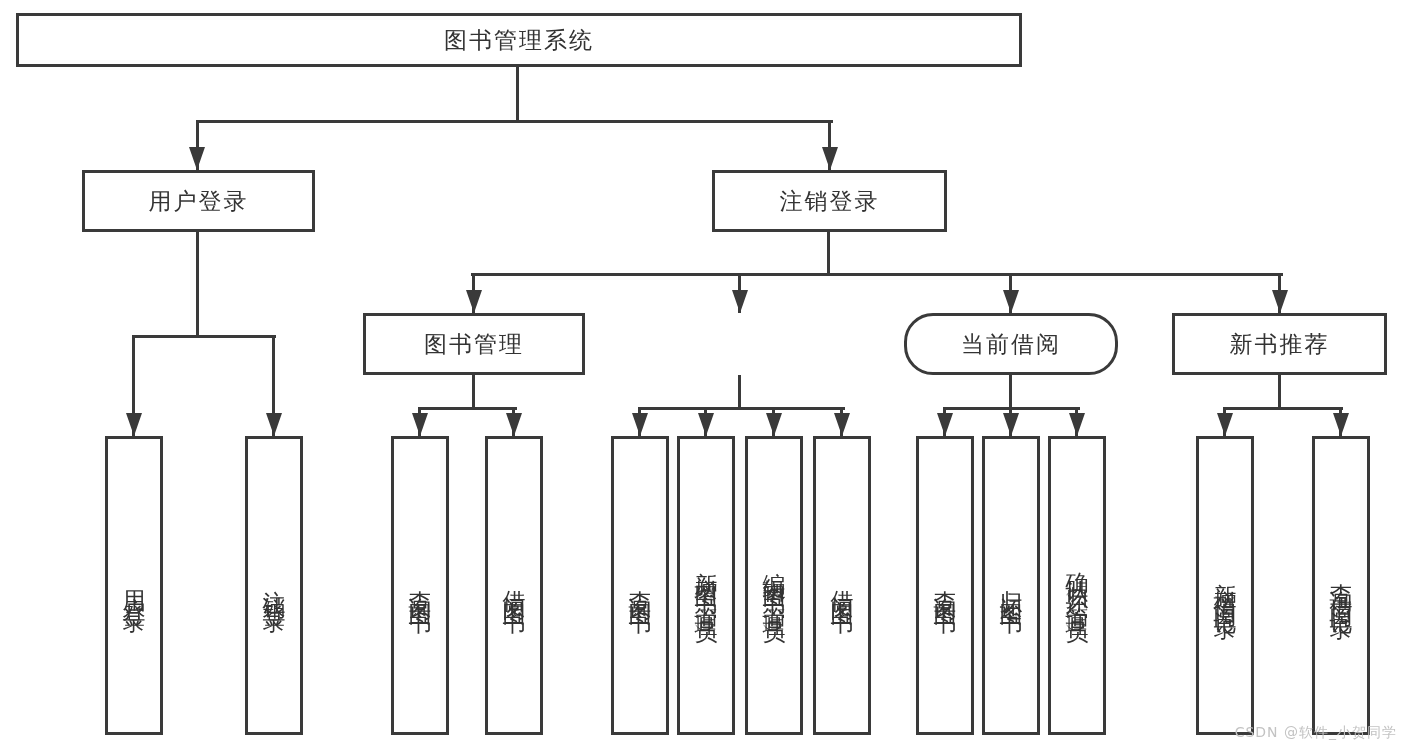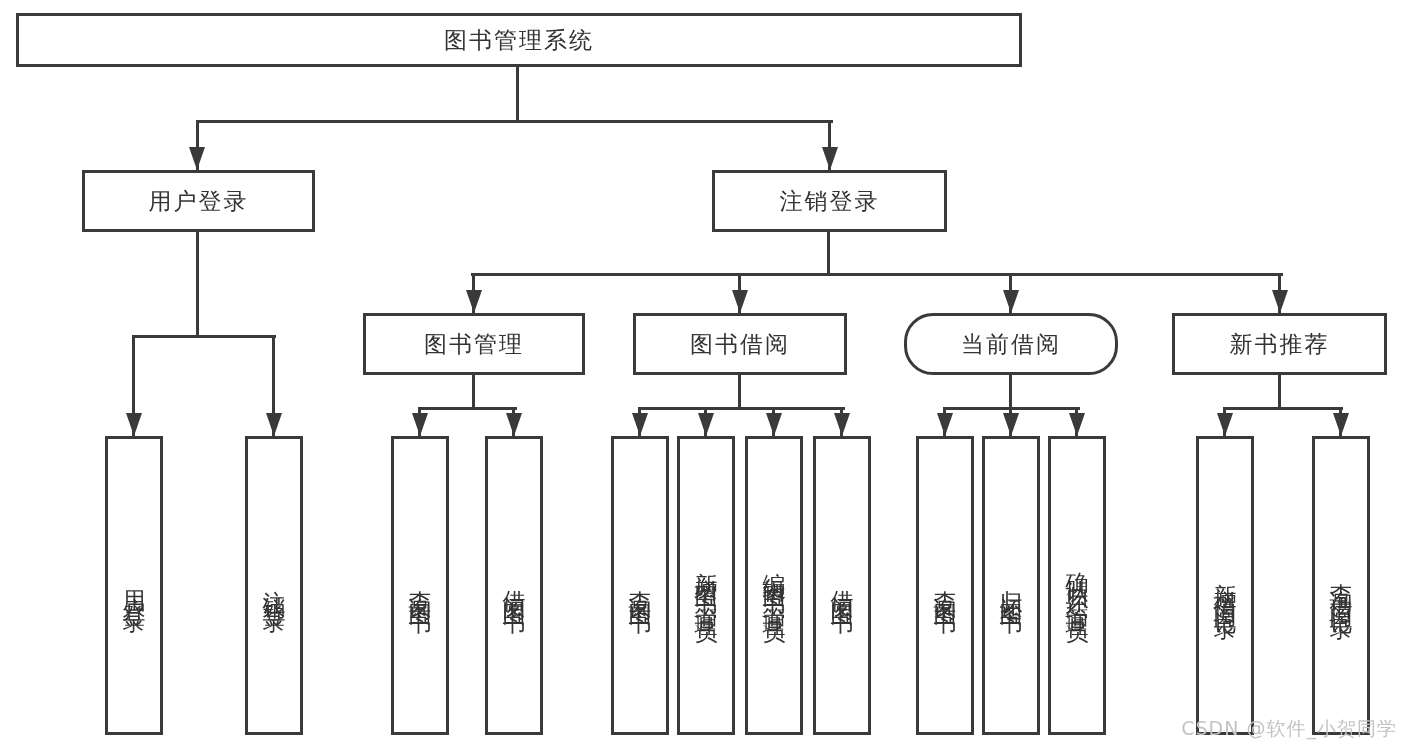--- a/index.html
+++ b/index.html
@@ -54,21 +54,21 @@
     width: 0;
     height: 0;
     border-left: 8px solid transparent;
     border-right: 8px solid transparent;
     border-top: 23px solid #3a3a3a;
   }
   .watermark {
     position: absolute;
     right: 8px;
     bottom: 5px;
-    font-size: 19px;
+    font-size: 14px;
     color: #c3c3c3;
     letter-spacing: 1px;
     margin-top: 36px;
   }
 </style>
 </head>
 <body>
 
 <div class="canvas">
 
@@ -138,23 +138,20 @@
   <div class="node" style="left:82px; top:170px; width:233px; height:62px;">
     <span>用户登录</span>
   </div>
   <div class="node" style="left:712px; top:170px; width:235px; height:62px;">
     <span>注销登录</span>
   </div>
 
   <div class="node" style="left:363px; top:313px; width:222px; height:62px;">
     <span>图书管理</span>
   </div>
-  <div class="node" style="left:633px; top:313px; width:214px; height:62px;">
-    <span>图书借阅</span>
-  </div>
   <div class="node" style="left:904px; top:313px; width:214px; height:62px;border-radius:29px;">
     <span>当前借阅</span>
   </div>
   <div class="node" style="left:1172px; top:313px; width:215px; height:62px;">
     <span>新书推荐</span>
   </div>
 
   <div class="leaf" style="left:105px;">
     <span class="vlabel">用户登录</span>
   </div>

